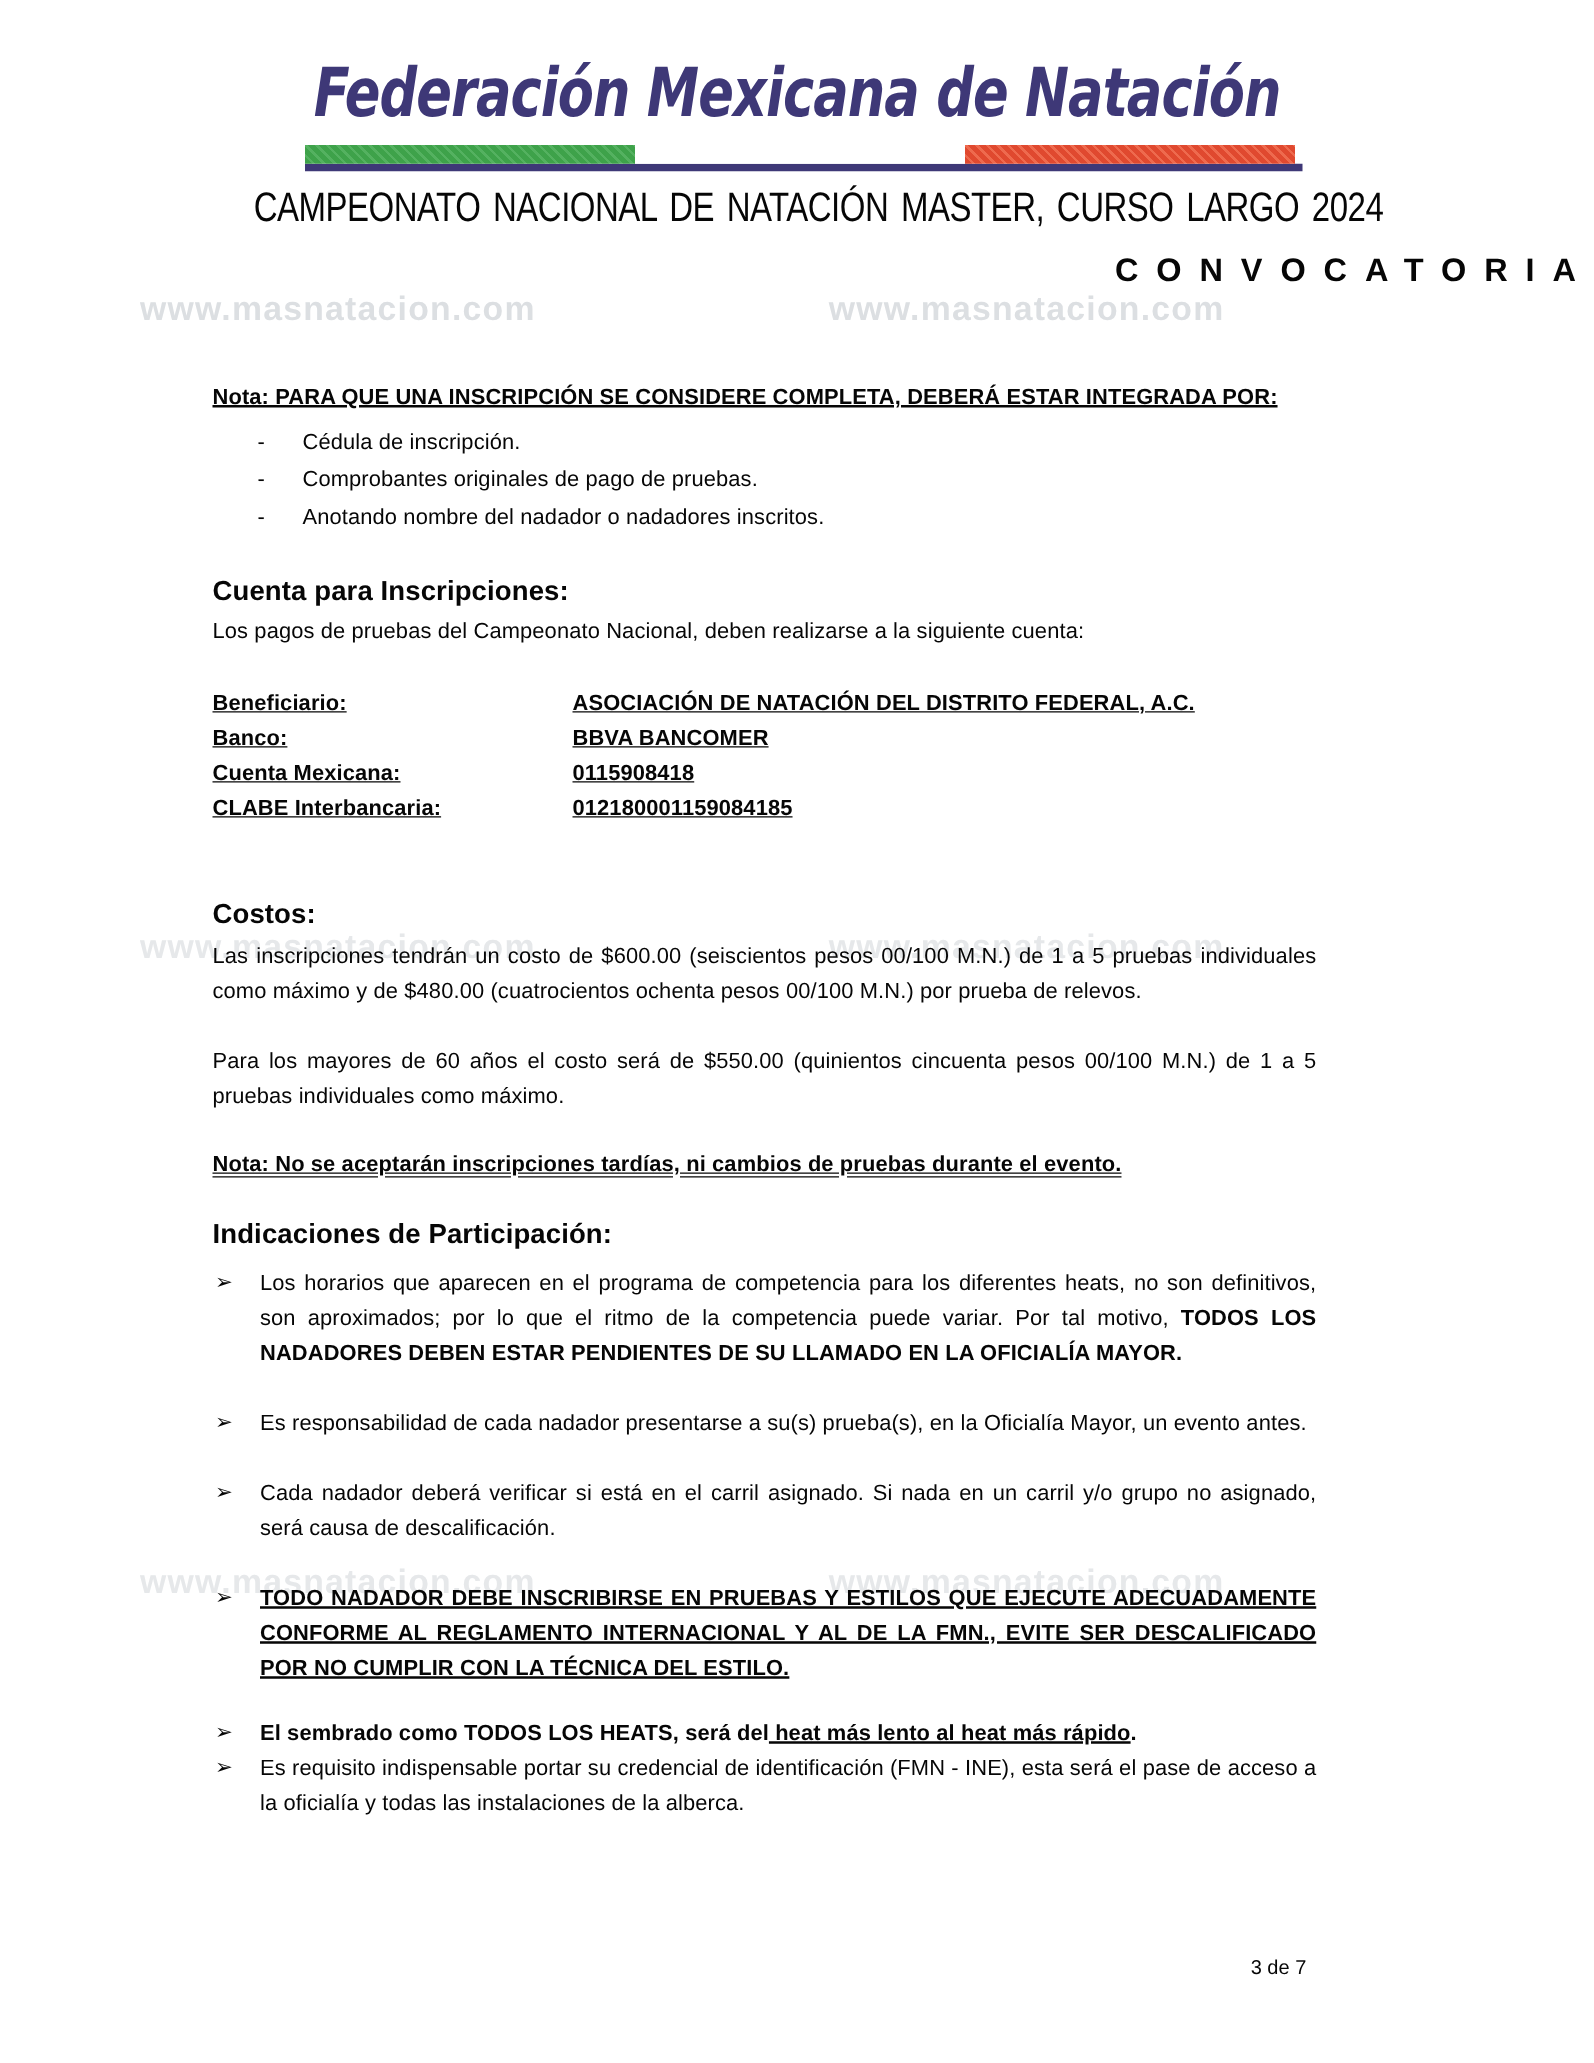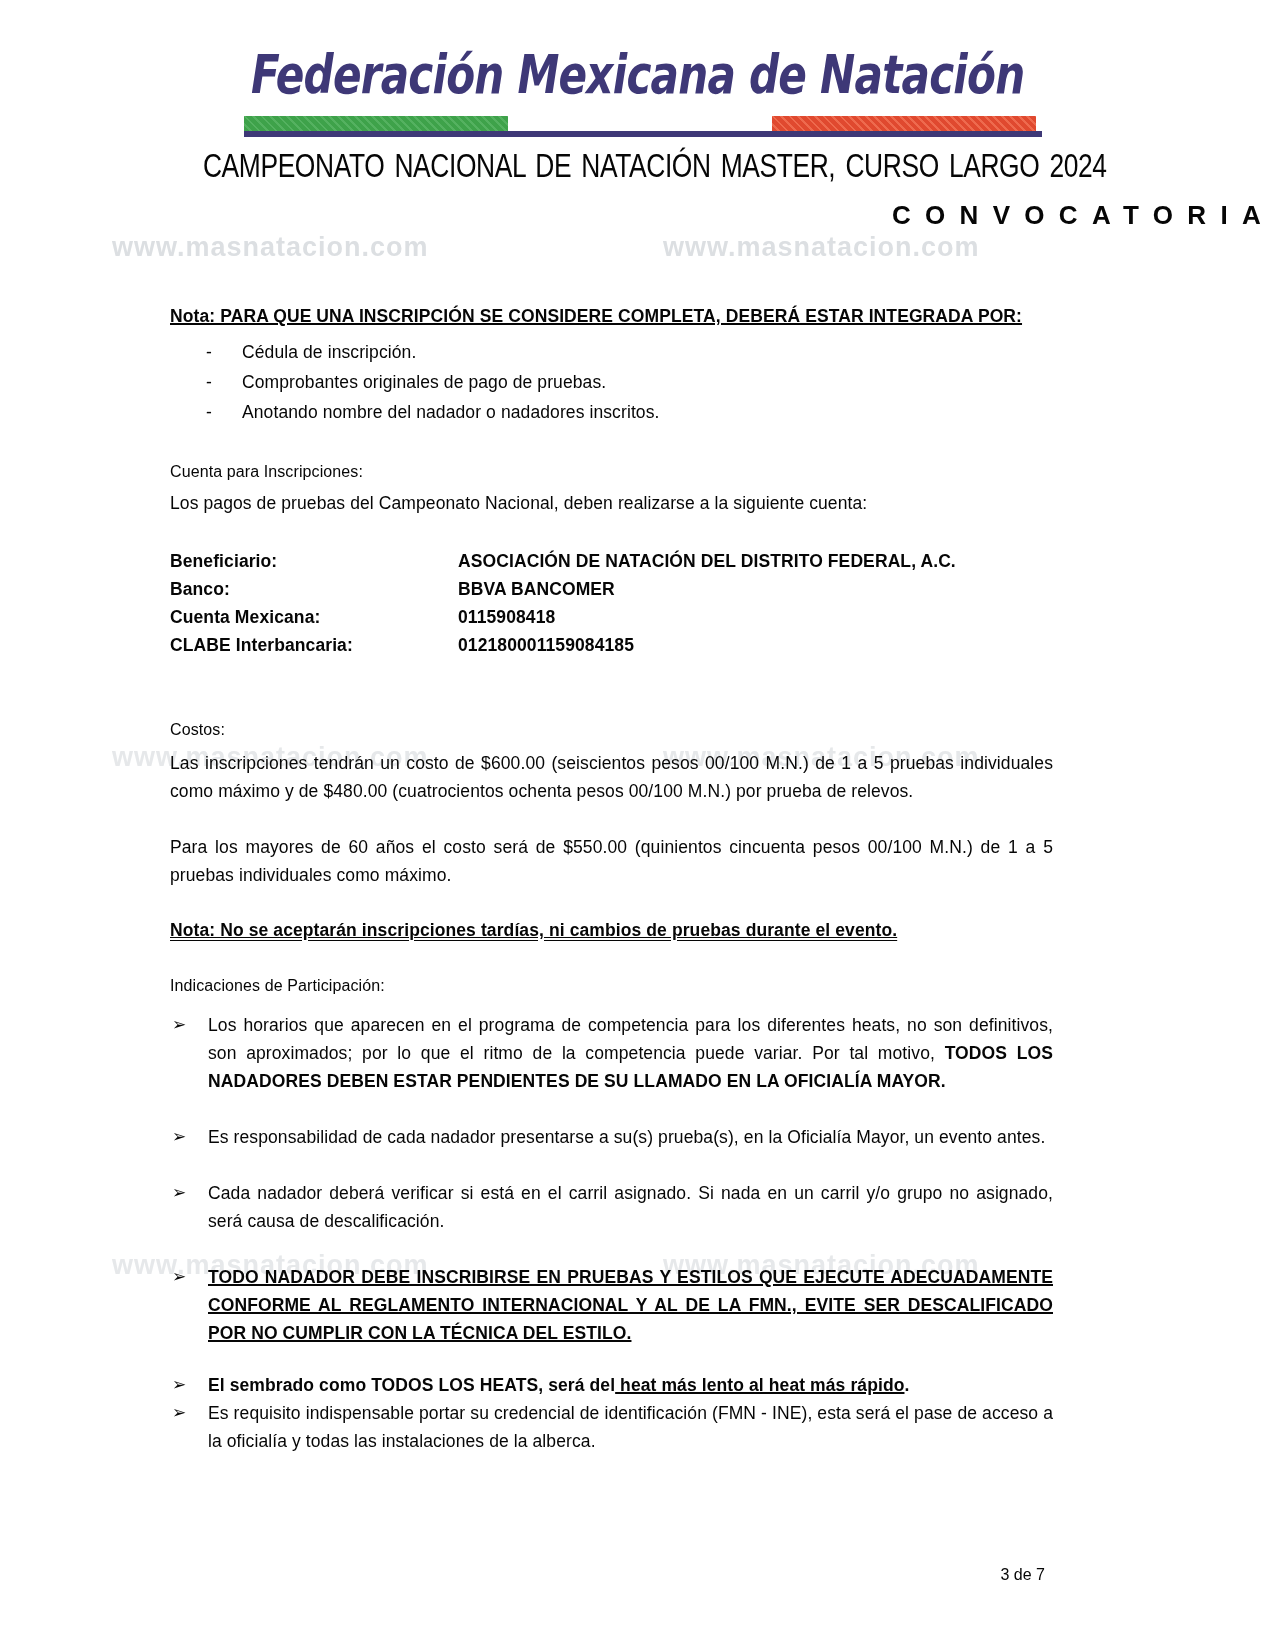--- a/index.html
+++ b/index.html
@@ -51,25 +51,25 @@
     font-size:17.5px; line-height:28px; letter-spacing:0.1px;
   }
   .nota-heading {
     font-weight:bold; line-height:26px;
     text-decoration-line:underline; text-decoration-thickness:2px;
   }
   .dash-list { margin-top:8px; }
   .dash-item { display:flex; line-height:30px; }
   .dash-marker { flex:none; margin-left:36px; width:36px; }
 
-  .section-heading { font-size:16px; font-weight:normal; line-height:30px; }
+  .section-heading { font-size:22px; font-weight:bold; line-height:30px; }
   .mt-cuenta { margin-top:30px; }
   .intro { margin-top:2px; }
 
-  .bank-table { margin-top:30px; font-weight:bold; }
+  .bank-table { margin-top:30px; font-weight:bold;text-decoration:underline; }
   .bank-row { display:flex; line-height:28px; }
   .bank-label { flex:none; width:288px; }
 
   .mt-costos { margin-top:56px; }
   .para { text-align:justify; }
   .p1 { margin-top:4px; }
   .p2 { margin-top:28px; }
   .nota2 {
     margin-top:28px; font-weight:bold; line-height:26px;
     text-decoration-line:underline; text-decoration-style:double;

